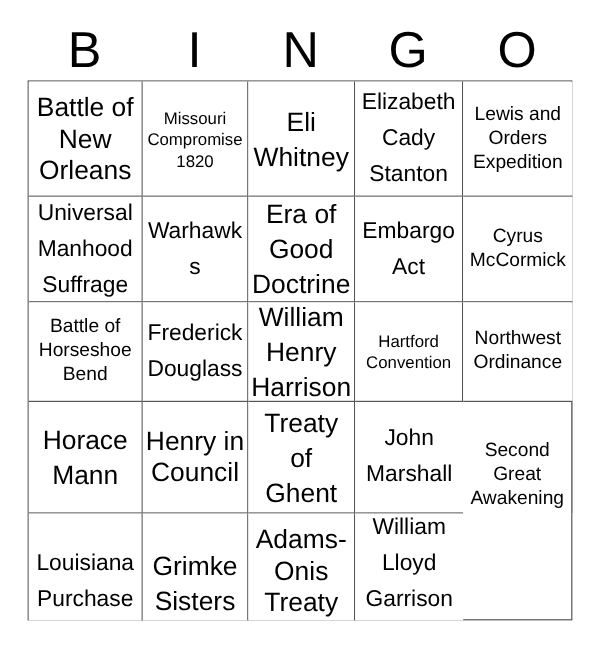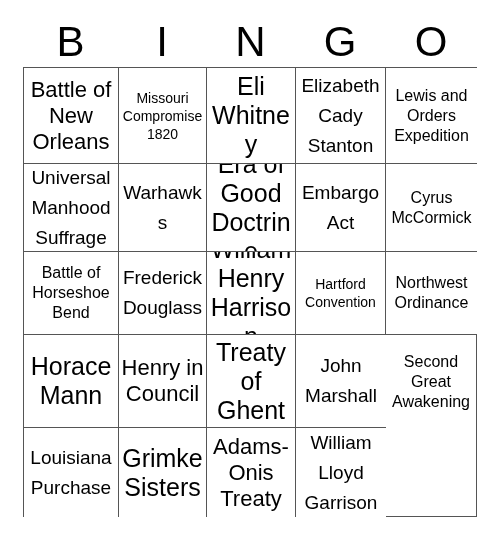--- a/index.html
+++ b/index.html
@@ -69,31 +69,31 @@
     border-bottom: 1px solid #555555;
     display: flex;
     align-items: center;
     justify-content: center;
     text-align: center;
     padding: 2px 2px;
     overflow: hidden;
     background: #ffffff;
   }
   .cell.last-col { border-right: none; }
-  .cell.last-row { border-bottom: none; }
+  .cell.last-row { border-bottom: none; align-items: flex-end; }
 
   .cell span {
     display: block;
     width: 100%;
     word-wrap: break-word;
     color: #000000;
     font-weight: 400;
   }
   
-  .t-xl  span { font-size: 25px; line-height: 29px; }
+  .t-xl  span { font-size: 22px; line-height: 29px; }
   .t-lg  span { font-size: 22px; line-height: 26px; }
   .t-md  span { font-size: 19px; line-height: 30px; }
   .t-sm  span { font-size: 16px; line-height: 20px; }
   .t-xs  span { font-size: 14px; line-height: 18px; text-align: center; }
 </style>
 </head>
 <body>
 
 <div class="card">
 

